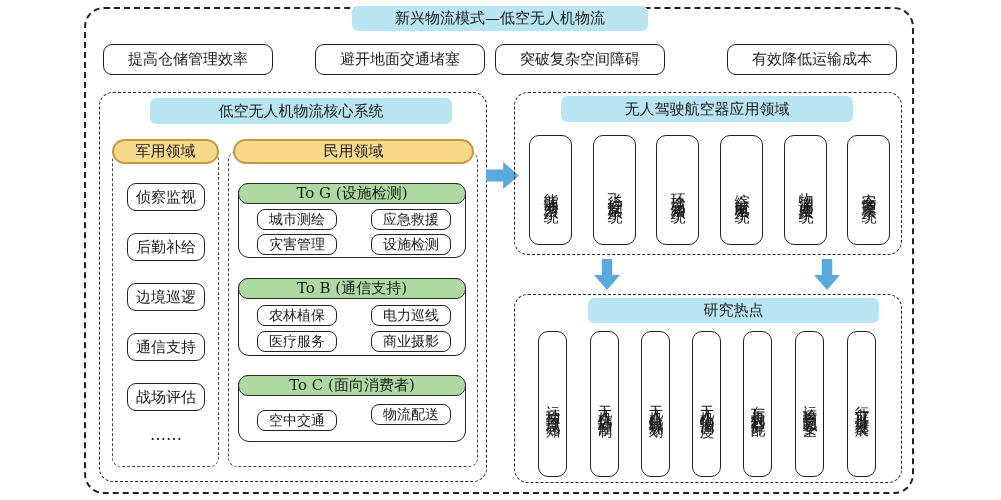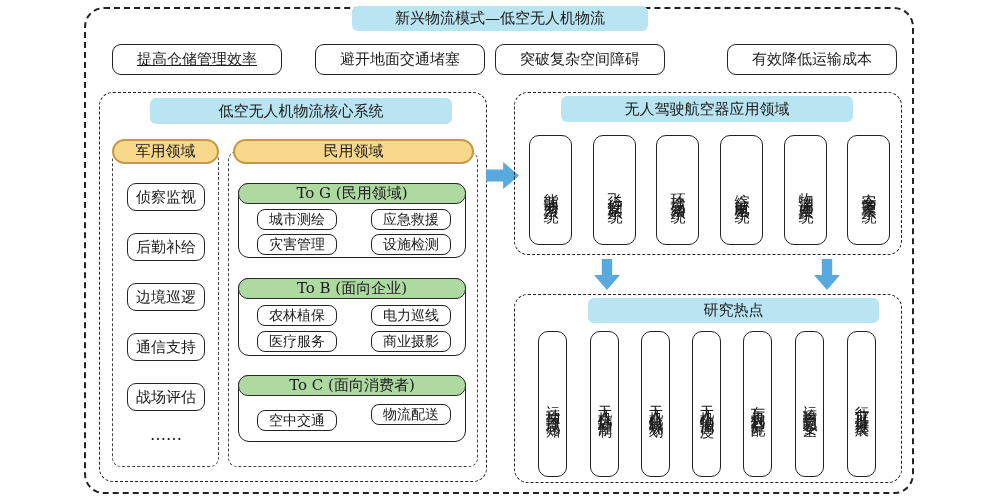--- a/index.html
+++ b/index.html
@@ -46,50 +46,50 @@
 </style>
 </head>
 <body>
 
 <div class="stage">
 
   <div class="abs outer-frame"></div>
 
   <div class="abs pill-blue" style="left:352px; top:6px; width:296px; height:25px;">新兴物流模式—低空无人机物流</div>
 
-  <div class="abs benefit" style="left:112px;text-decoration:underline;">提高仓储管理效率</div>
+  <div class="abs benefit" style="left:103px;">提高仓储管理效率</div>
   <div class="abs benefit" style="left:315px;">避开地面交通堵塞</div>
   <div class="abs benefit" style="left:495px;">突破复杂空间障碍</div>
   <div class="abs benefit" style="left:727px;">有效降低运输成本</div>
 
   <div class="abs big-dashed" style="left:99px; top:92px; width:388px; height:390px;"></div>
   <div class="abs pill-blue" style="left:150px; top:98px; width:302px; height:26px;">低空无人机物流核心系统</div>
 
   <div class="abs col-dashed" style="left:112px; top:151px; width:107px; height:316px;"></div>
   <div class="abs pill-yellow" style="left:112px; top:139px; width:107px; height:25px;">军用领域</div>
   <div class="abs item-box" style="left:127px; top:183px; width:78px; height:28px;">侦察监视</div>
   <div class="abs item-box" style="left:127px; top:233px; width:78px; height:28px;">后勤补给</div>
   <div class="abs item-box" style="left:127px; top:283px; width:78px; height:28px;">边境巡逻</div>
   <div class="abs item-box" style="left:127px; top:333px; width:78px; height:28px;">通信支持</div>
   <div class="abs item-box" style="left:127px; top:383px; width:78px; height:28px;">战场评估</div>
   <div class="abs ellipsis" style="left:127px; top:422px; width:78px; height:24px;">……</div>
 
   <div class="abs col-dashed" style="left:228px; top:151px; width:250px; height:316px;"></div>
   <div class="abs pill-yellow" style="left:233px; top:139px; width:241px; height:25px;">民用领域</div>
 
   <div class="abs group-box" style="left:238px; top:183px; width:228px; height:75px;">
-    <div class="pill-green group-header">To G (民用领域)</div>
+    <div class="pill-green group-header">To G (设施检测)</div>
     <div class="group-item" style="left:18px; top:25px;">城市测绘</div>
     <div class="group-item" style="left:132px; top:25px;">应急救援</div>
     <div class="group-item" style="left:18px; top:50px;">灾害管理</div>
     <div class="group-item" style="left:132px; top:50px;">设施检测</div>
   </div>
 
   <div class="abs group-box" style="left:238px; top:278px; width:228px; height:78px;">
-    <div class="pill-green group-header">To B (面向企业)</div>
+    <div class="pill-green group-header">To B (通信支持)</div>
     <div class="group-item" style="left:18px; top:26px;">农林植保</div>
     <div class="group-item" style="left:132px; top:26px;">电力巡线</div>
     <div class="group-item" style="left:18px; top:52px;">医疗服务</div>
     <div class="group-item" style="left:132px; top:52px;">商业摄影</div>
   </div>
 
   <div class="abs group-box" style="left:238px; top:375px; width:228px; height:67px;">
     <div class="pill-green group-header">To C (面向消费者)</div>
     <div class="group-item" style="left:18px; top:34px;">空中交通</div>
     <div class="group-item" style="left:132px; top:28px;">物流配送</div>

